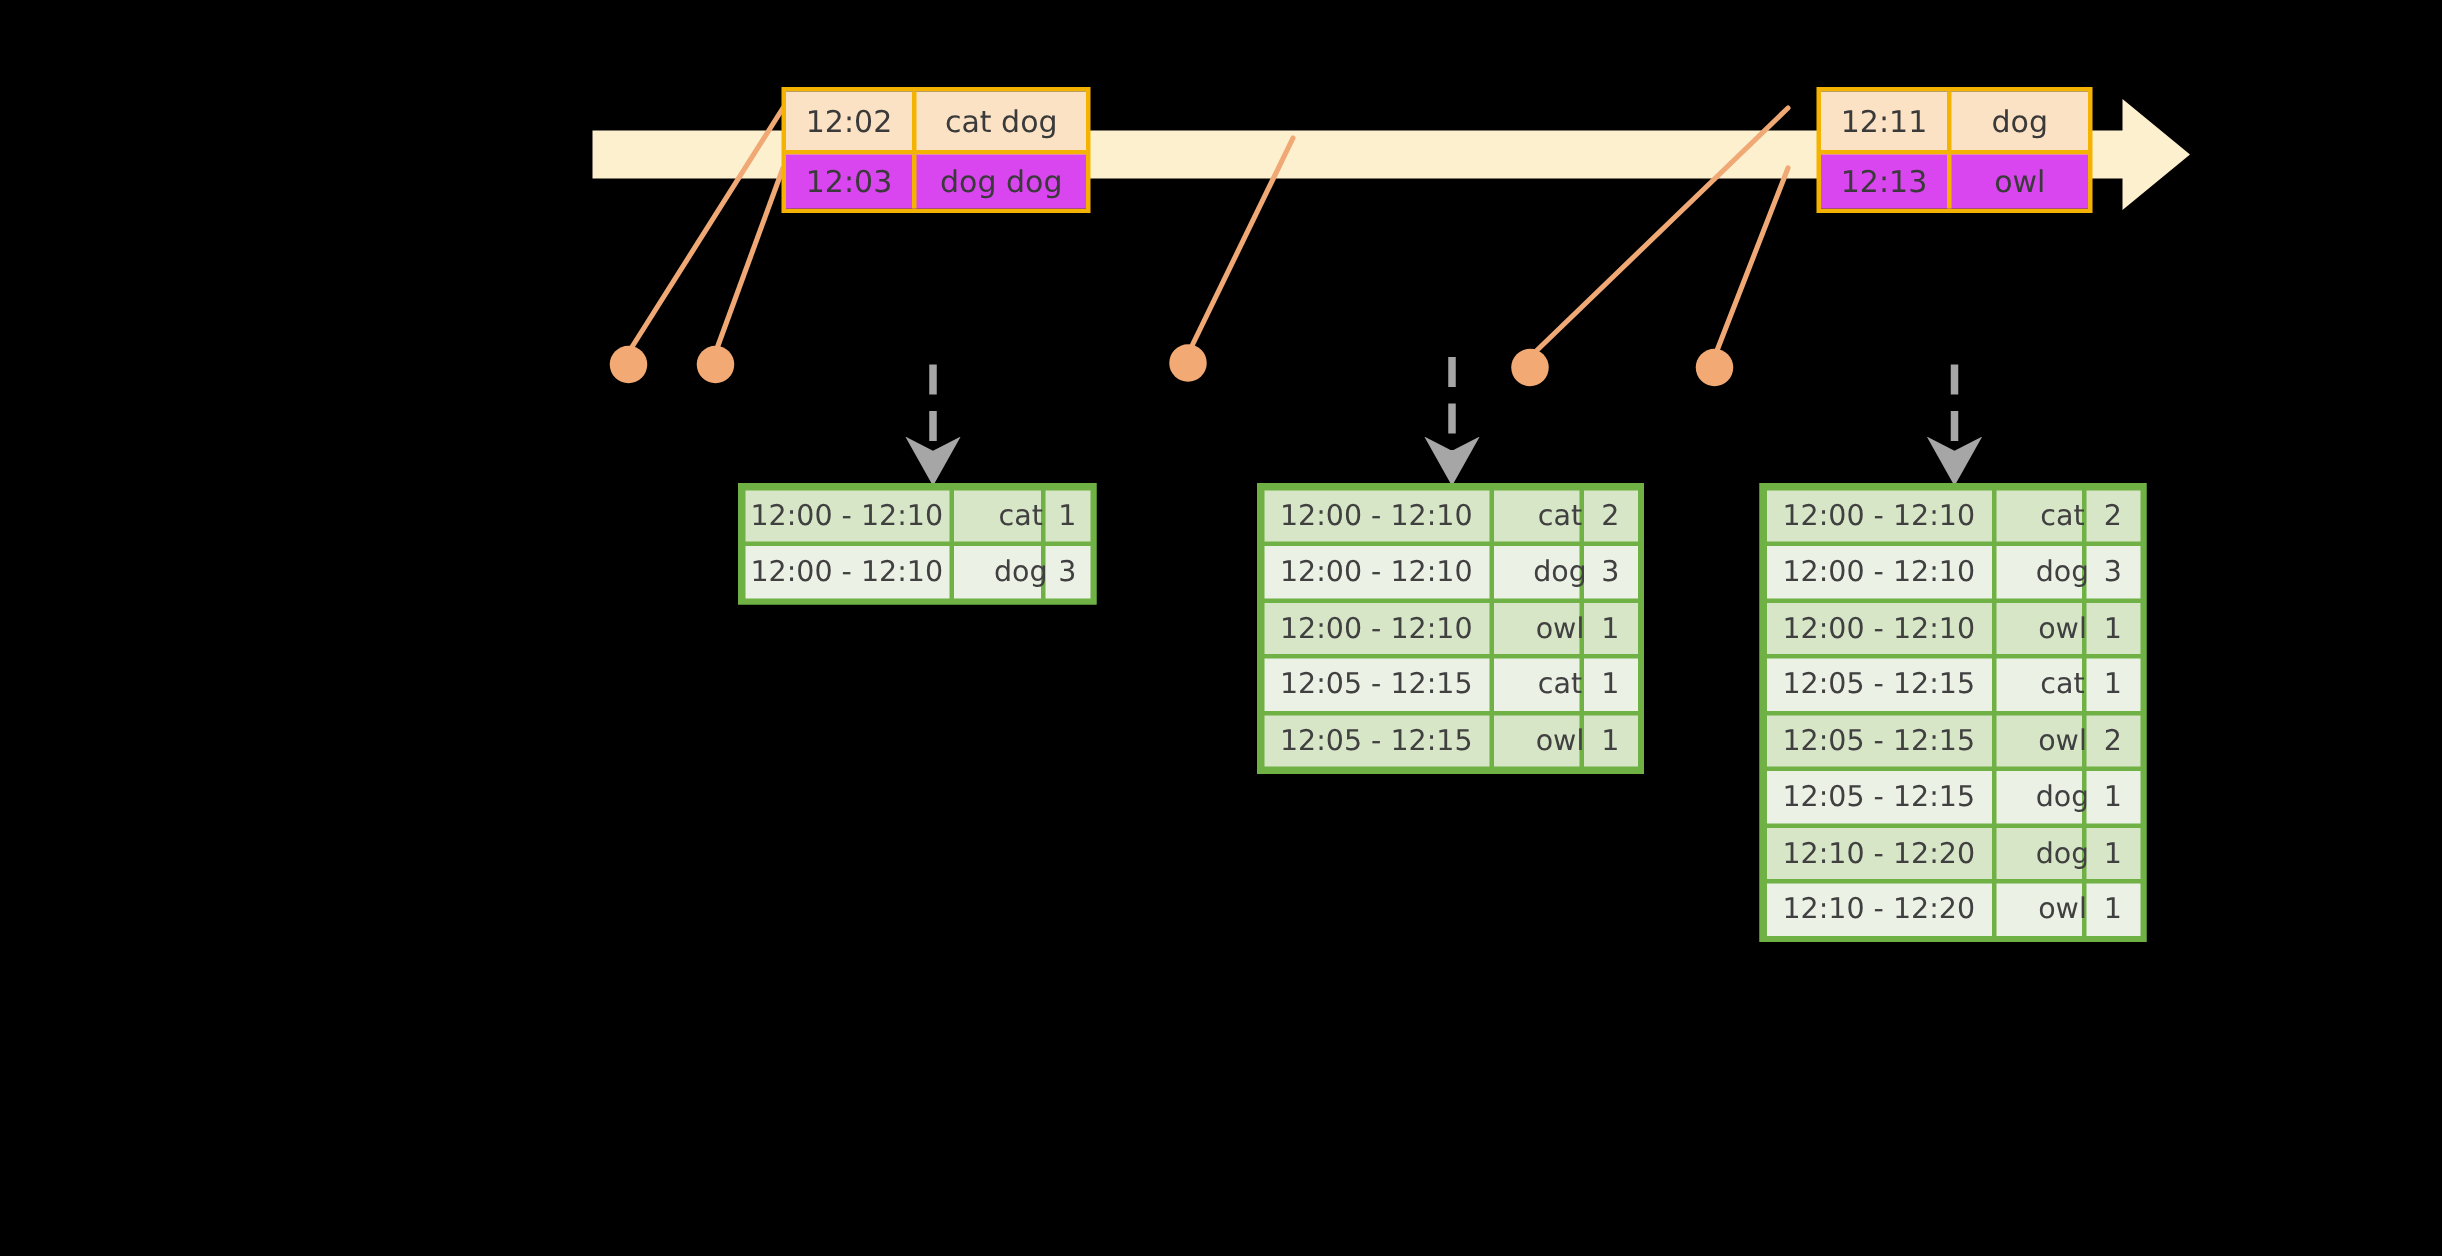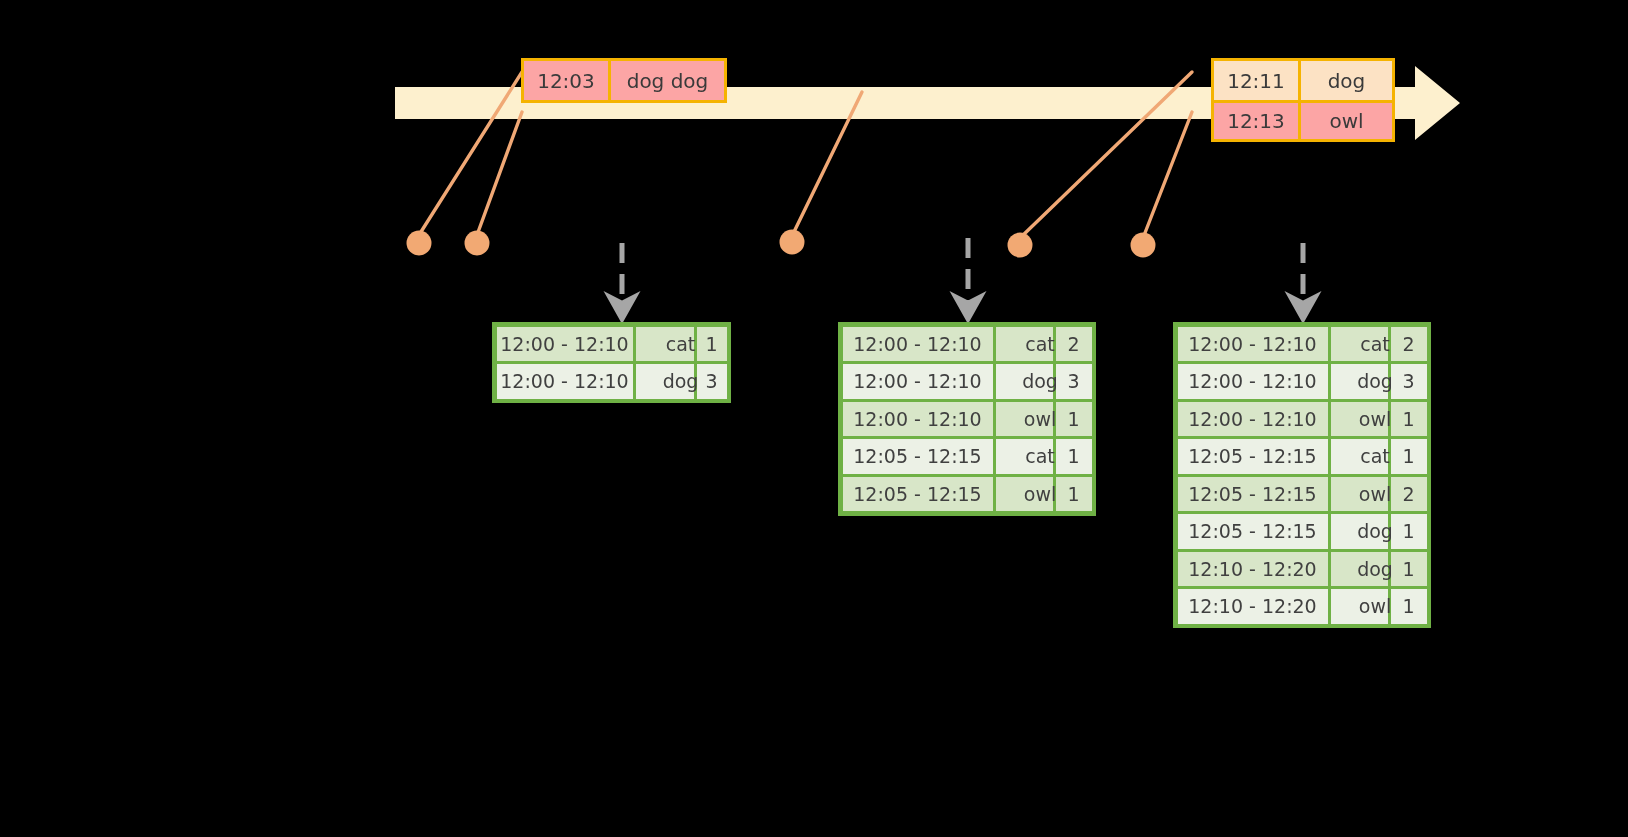--- a/index.html
+++ b/index.html
@@ -35,21 +35,21 @@
   }
   .evt-row {
     display: flex;
     height: 39px;
     box-sizing: border-box;
   }
   .evt-row + .evt-row {
     border-top: 3px solid #F5B301;
   }
   .evt-row.shade-a .evt-cell { background: #FCE2C4; }
-  .evt-row.shade-b .evt-cell { background: #fca5a5; }
+  .evt-row.shade-b .evt-cell { background: #d946ef; }
   .evt-cell {
     display: flex;
     align-items: center;
     justify-content: center;
     font-size: 20px;
     color: #3a3a3a;
     box-sizing: border-box;
     white-space: nowrap;
   }
   .evt-cell.time { width: 84px; }
@@ -124,20 +124,24 @@
     </g>
 
     <g stroke="#A6A6A6" stroke-width="5" stroke-dasharray="20 11" fill="none">
       <line x1="622" y1="243" x2="622" y2="307" marker-end="url(#dashhead)"></line>
       <line x1="968" y1="238" x2="968" y2="307" marker-end="url(#dashhead)"></line>
       <line x1="1303" y1="243" x2="1303" y2="307" marker-end="url(#dashhead)"></line>
     </g>
   </svg>
 
   <div class="evt-group" style="left:521px; top:58px; width:206px;">
+    <div class="evt-row shade-a">
+      <div class="evt-cell time">12:02</div>
+      <div class="evt-cell words">cat dog</div>
+    </div>
     <div class="evt-row shade-b">
       <div class="evt-cell time">12:03</div>
       <div class="evt-cell words">dog dog</div>
     </div>
   </div>
 
 
   <div class="evt-group" style="left:1211px; top:58px; width:184px;">
     <div class="evt-row shade-a">
       <div class="evt-cell time">12:11</div>

